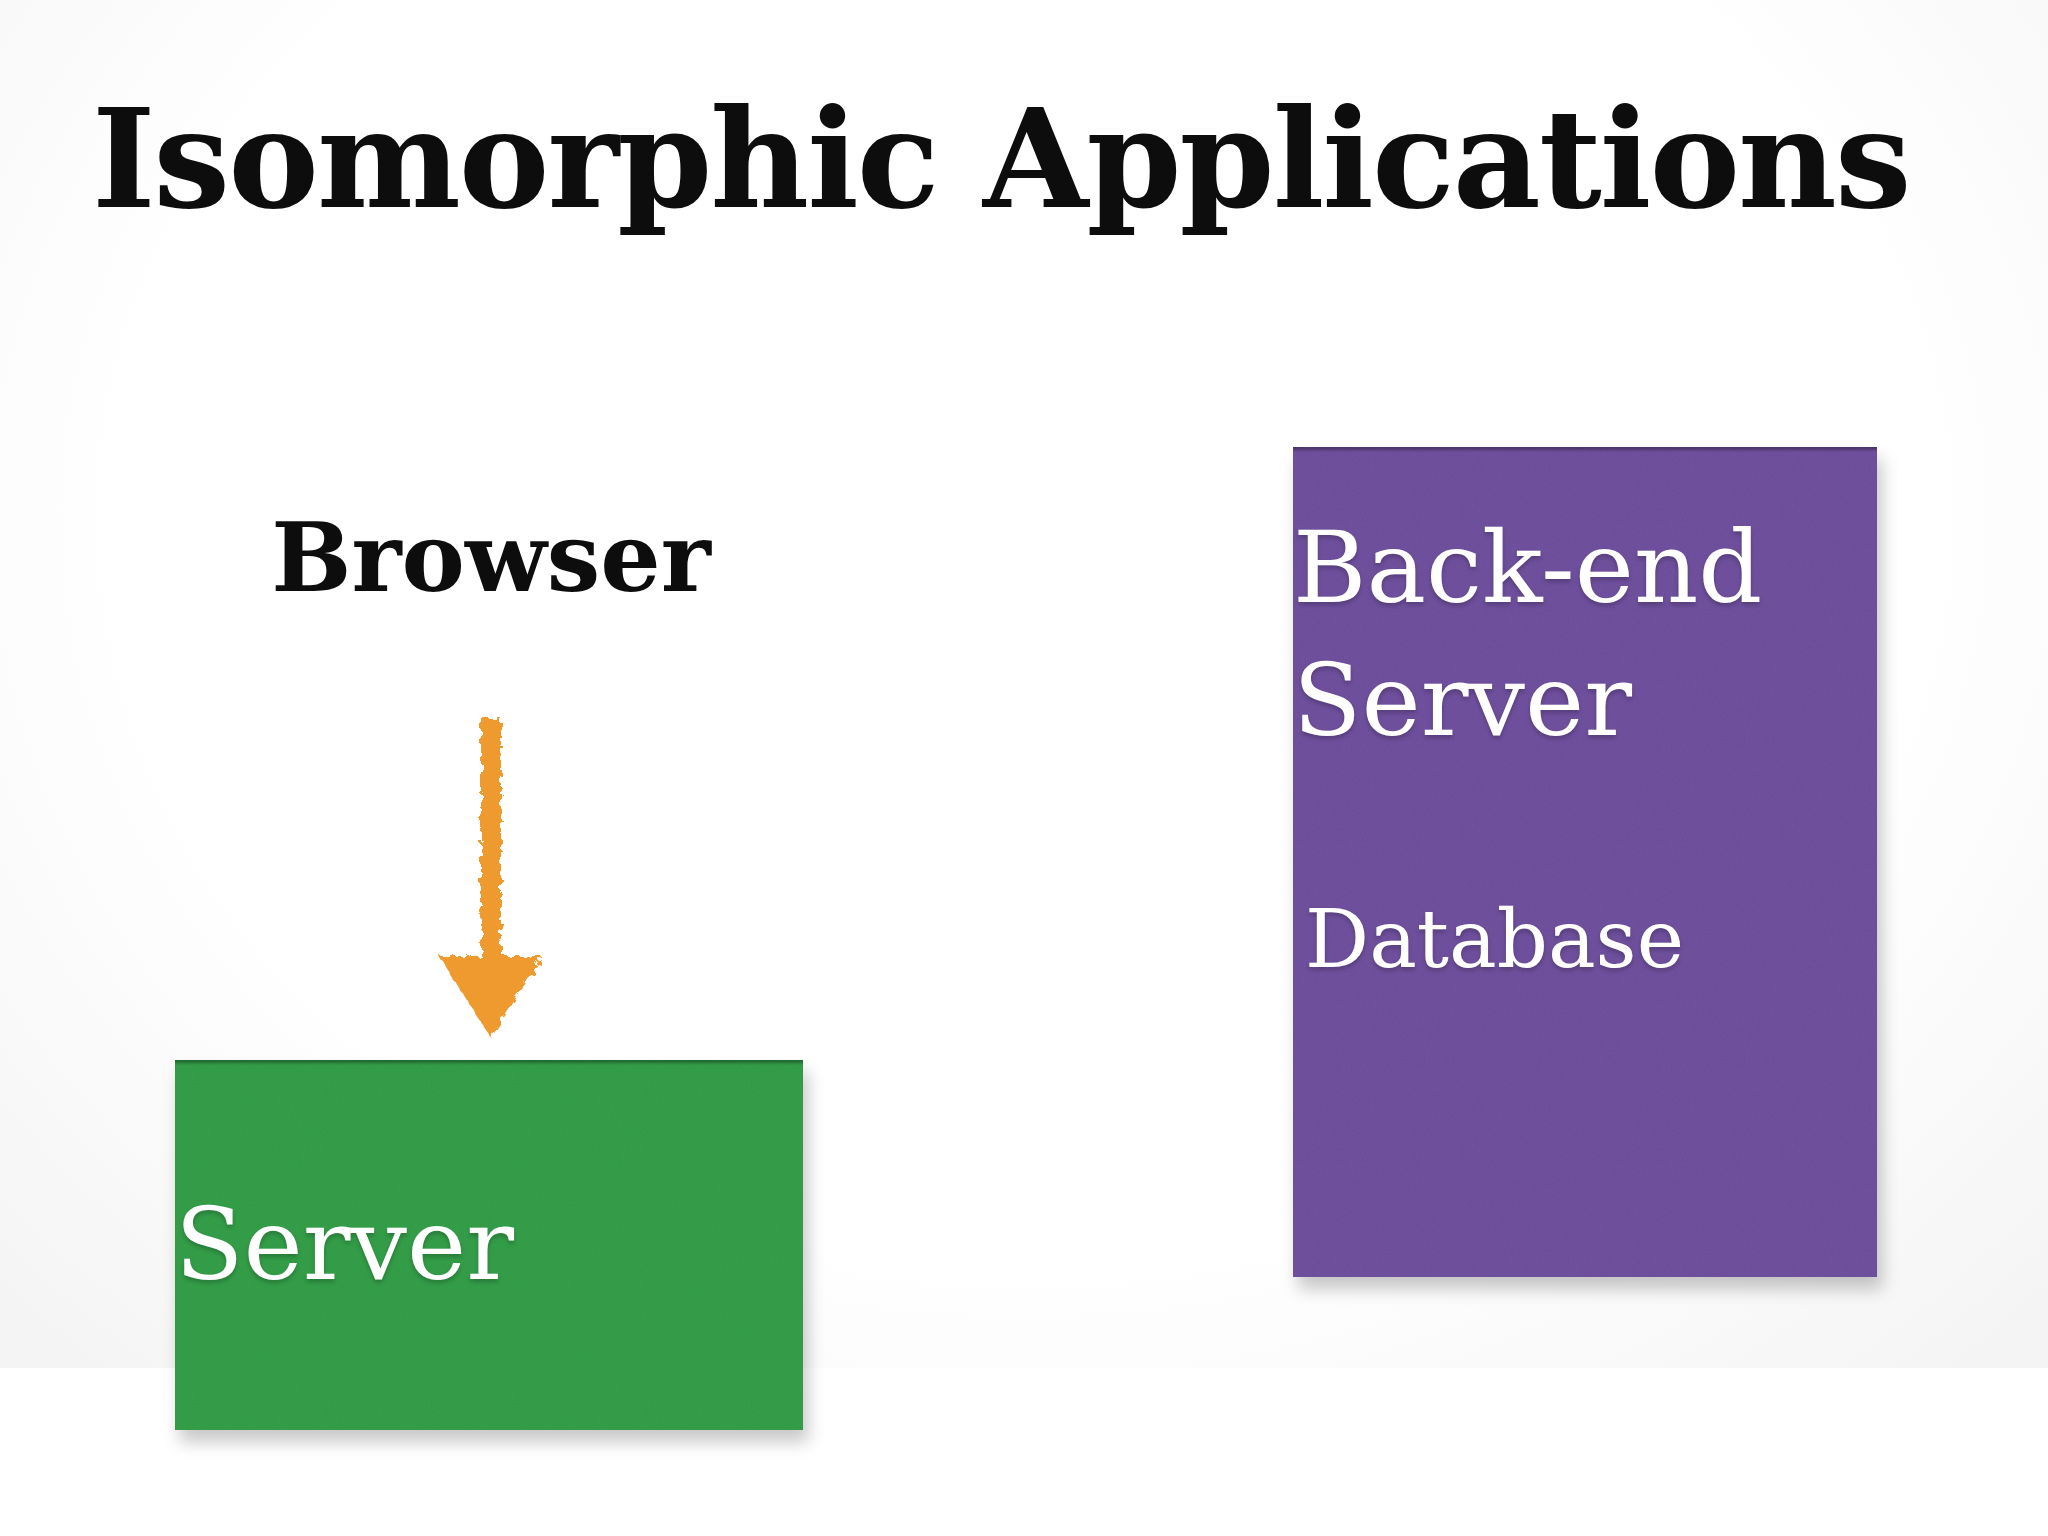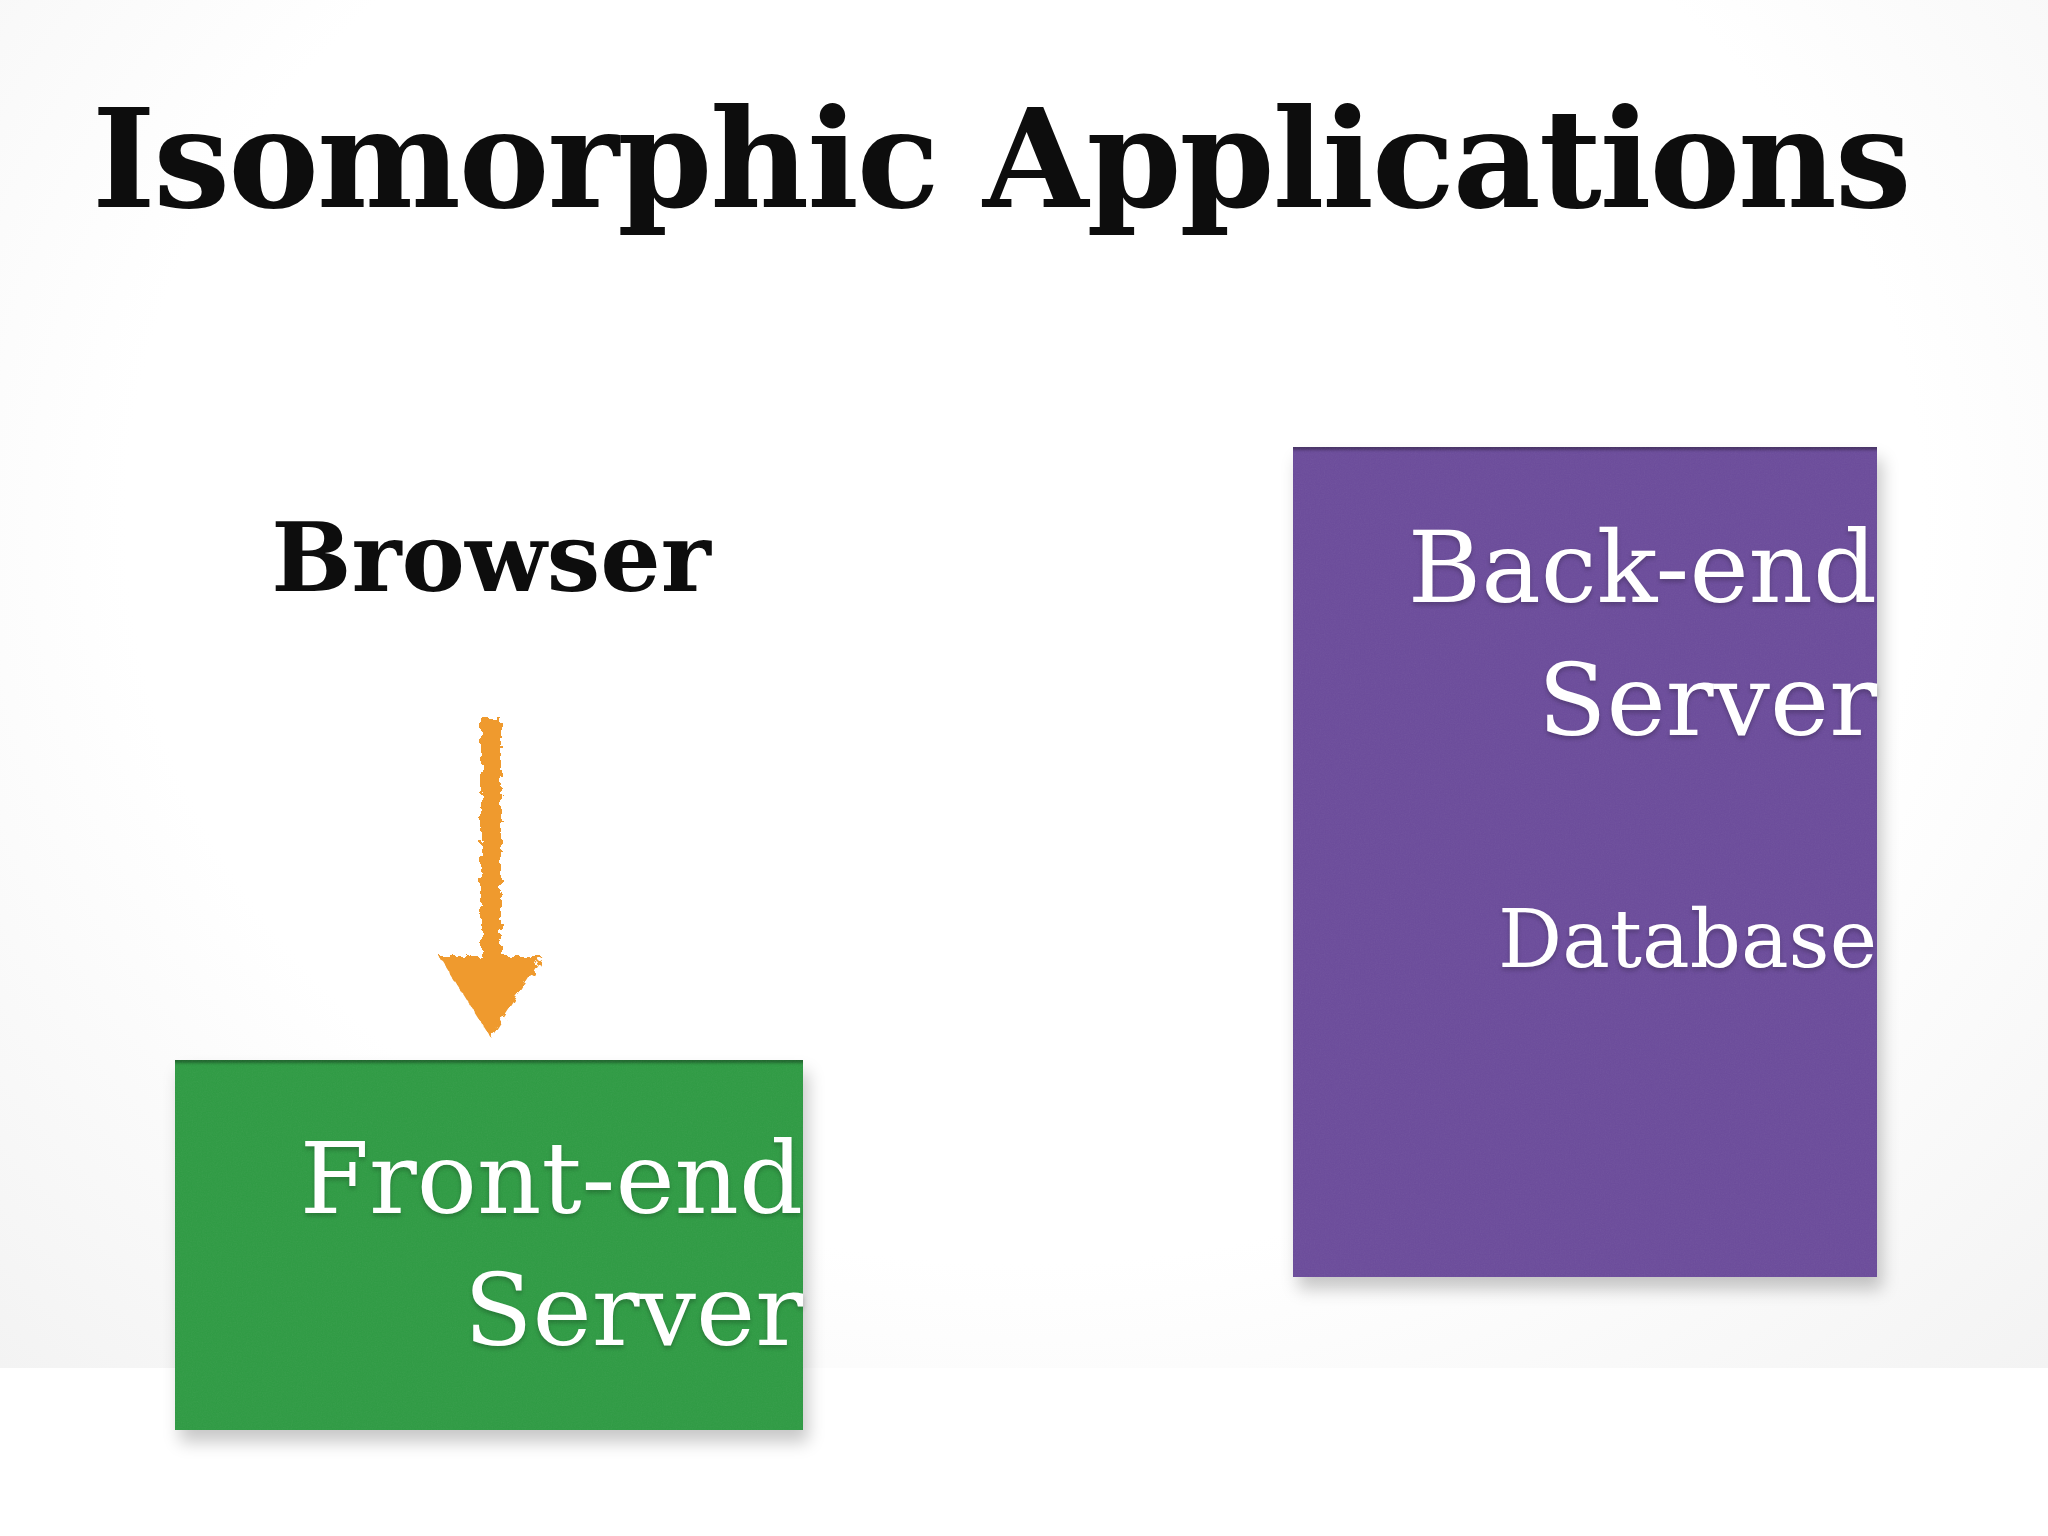--- a/index.html
+++ b/index.html
@@ -25,21 +25,21 @@
     font-size:95px;font-weight:bold;line-height:1.1;
     color:var(--ink,#0d0d0d);white-space:nowrap;
   }
   
   .arrow{
     position:absolute;left:417px;top:700px;width:150px;height:345px;
     overflow:visible;
   }
   
   .box{
-    position:absolute;color:#ffffff;text-align:right;
+    position:absolute;color:#ffffff;text-align:left;
     box-shadow:5px 12px 16px rgba(0,0,0,0.22), inset 0 5px 3px -2px rgba(0,0,0,0.35);
   }
   .box .grain{position:absolute;left:0;top:0;width:100%;height:100%;opacity:.07;pointer-events:none;}
   .box-content{position:relative;}
   .green-box{
     left:175px;top:1060px;width:628px;height:370px;
     background:var(--green,#2e9b43);
     display:flex;flex-direction:column;justify-content:center;
   }
   .purple-box{
@@ -83,21 +83,20 @@
       <rect x="64" y="18" width="20" height="248"></rect>
       <polygon points="22,256 126,256 74,338"></polygon>
     </g>
   </svg>
 
   <div class="box green-box">
     <svg class="grain" aria-hidden="true">
       <rect width="100%" height="100%" filter="url(#grainf)"></rect>
     </svg>
     <div class="box-content">
-      <div class="line-lg">Front-end</div>
       <div class="line-lg">Server</div>
     </div>
   </div>
 
   <div class="box purple-box">
     <svg class="grain" aria-hidden="true">
       <rect width="100%" height="100%" filter="url(#grainf)"></rect>
     </svg>
     <div class="box-content">
       <div class="line-lg">Back-end</div>

